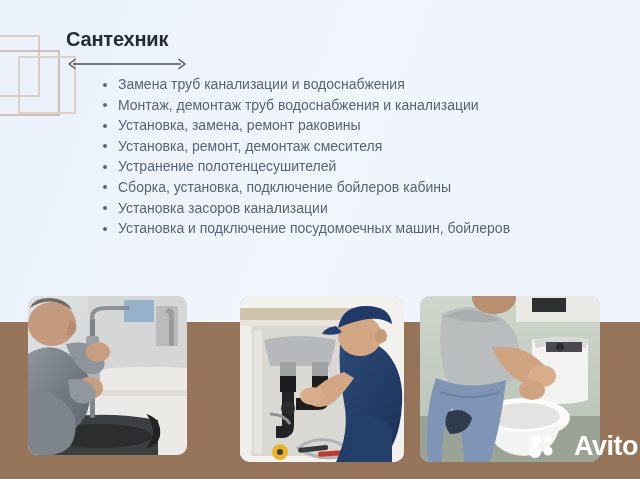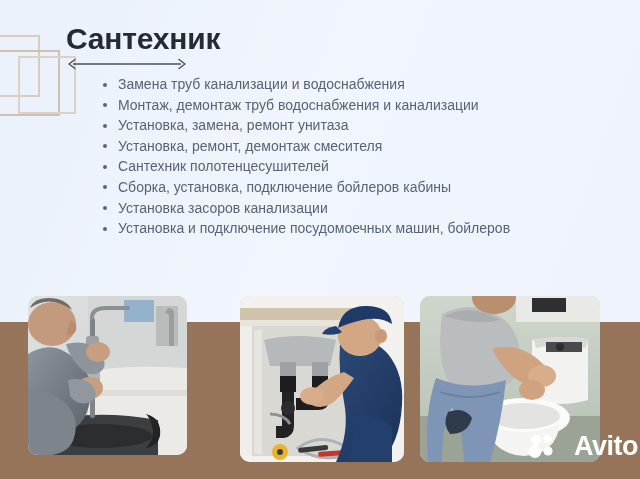--- a/index.html
+++ b/index.html
@@ -40,21 +40,21 @@
 
   
   .title-block {
     position: absolute;
     left: 66px;
     top: 22px;
     width: 420px;
   }
   .title {
     margin: 0;
-    font-size: 30px;
+    font-size: 20px;
     line-height: 34px;
     font-weight: bold;
     color: #262b33;
     letter-spacing: -0.2px;
     white-space: nowrap;
   }
   .arrow {
     position: relative;
     margin-top: 2px;
     width: 122px;
@@ -150,23 +150,23 @@
         <line x1="7" y1="6" x2="115" y2="6" stroke="#4c5159" stroke-width="1.4"></line>
         <polyline points="9,1.5 3,6 9,10.5" fill="none" stroke="#4c5159" stroke-width="1.4" stroke-linecap="round" stroke-linejoin="round"></polyline>
         <polyline points="113,1.5 119,6 113,10.5" fill="none" stroke="#4c5159" stroke-width="1.4" stroke-linecap="round" stroke-linejoin="round"></polyline>
       </svg>
     </div>
   </div>
 
   <ul class="bullets">
     <li>Замена труб канализации и водоснабжения</li>
     <li>Монтаж, демонтаж труб водоснабжения и канализации</li>
-    <li>Установка, замена, ремонт унитаза</li>
+    <li>Установка, замена, ремонт раковины</li>
     <li>Установка, ремонт, демонтаж смесителя</li>
-    <li>Сантехник полотенцесушителей</li>
+    <li>Устранение полотенцесушителей</li>
     <li>Сборка, установка, подключение бойлеров кабины</li>
     <li>Установка засоров канализации</li>
     <li>Установка и подключение посудомоечных машин, бойлеров</li>
   </ul>
 
   <div class="band"></div>
 
   <div class="photo photo-1">
     <svg viewBox="0 0 159 159" preserveAspectRatio="xMidYMid slice" aria-hidden="true">
       <defs>

